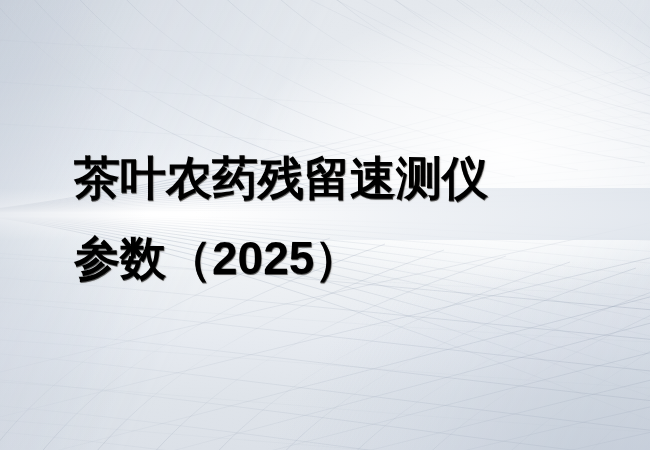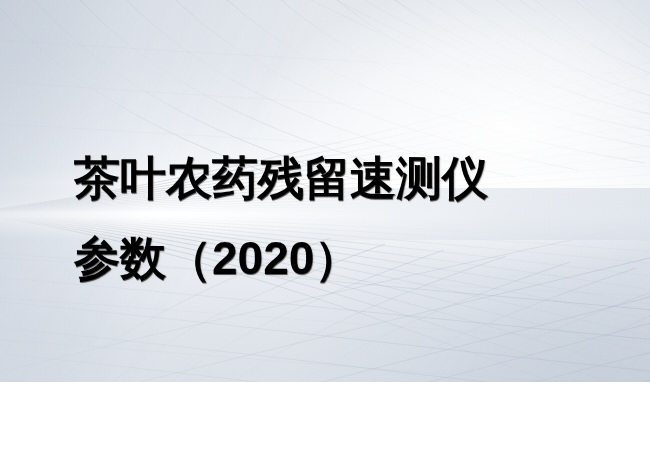--- a/index.html
+++ b/index.html
@@ -7,21 +7,21 @@
     padding: 0;
     background: #ffffff;
   }
   body {
     font-family: "Liberation Sans", sans-serif;
   }
 
   #poster {
     position: relative;
     width: 650px;
-    height: 382px;
+    height: 450px;
     overflow: hidden;
     background: #14b8a6;
   }
 
   
   .bg-layer {
     position: absolute;
     inset: 0;
     pointer-events: none;
   }
@@ -268,16 +268,16 @@
     </g>
   </svg>
 
   <div class="bg-layer bg-glow"></div>
   <div class="bg-layer bg-streak"></div>
   <div class="bg-layer bg-streak-fade"></div>
   <div class="bg-layer bg-vignette"></div>
 
   <div class="title-block">
     <div class="title-line">茶叶农药残留速测仪</div>
-    <div class="title-line">参数（2020）</div>
+    <div class="title-line">参数（2025）</div>
   </div>
 
 </div>
 
 </body></html>

